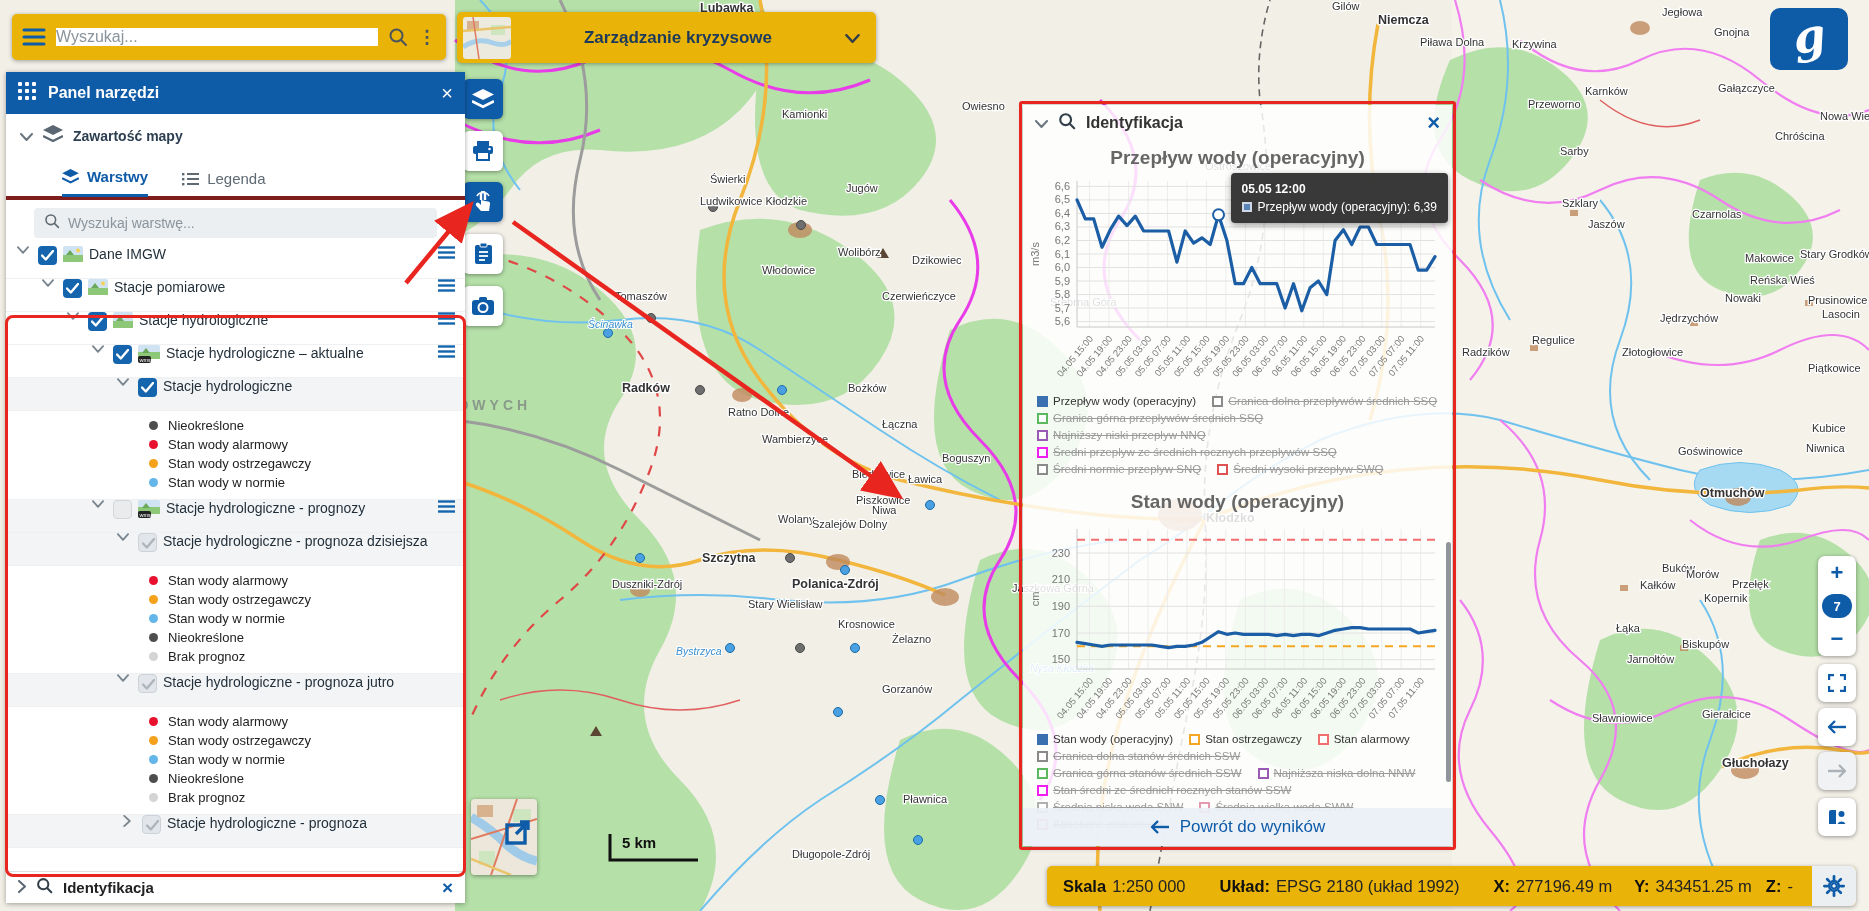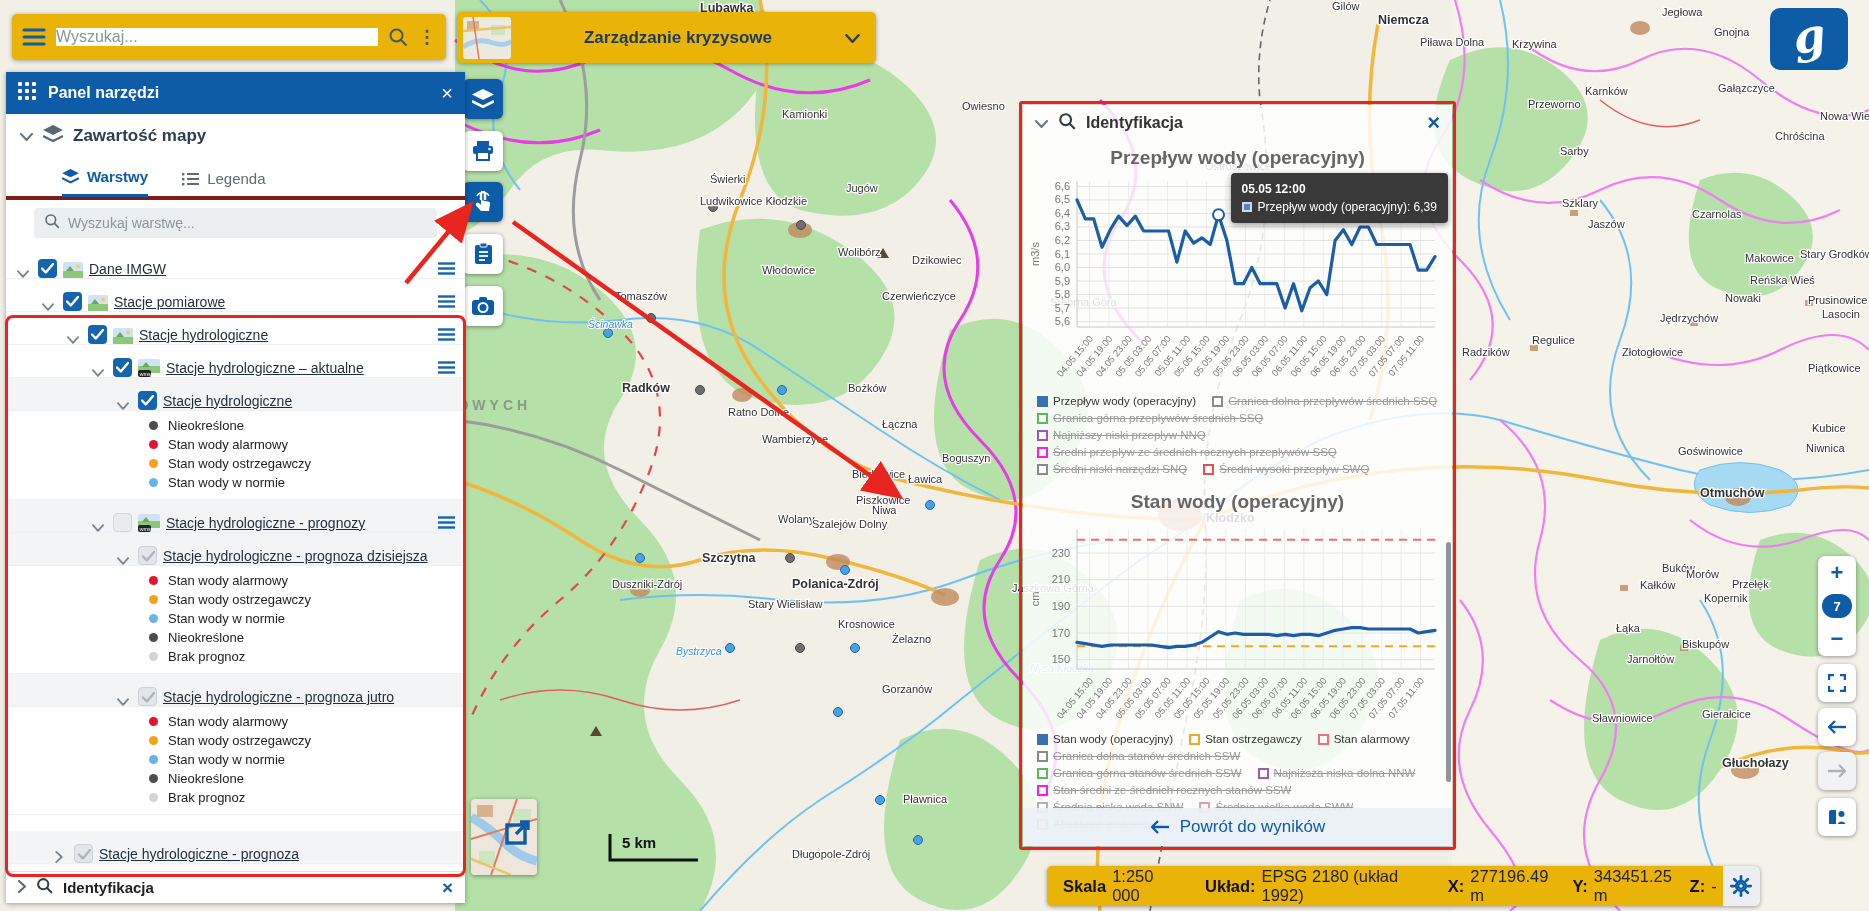--- a/index.html
+++ b/index.html
@@ -23,32 +23,32 @@
   #search-bar input { flex:1; border:none; outline:none; font-size:16px; color:#333; font-family:inherit; }
   #search-bar input::placeholder { color:#8a949c; }
   .icon-btn { display:flex; align-items:center; justify-content:center; cursor:pointer; }
 
   
   #tools-panel { left:6px; top:72px; width:459px; height:831px; background:#fff; box-shadow:0 1px 5px rgba(0,0,0,.35); z-index:25; display:flex; flex-direction:column; }
   #tp-header { height:42px; background:#0e5ba8; color:#fff; display:flex; align-items:center; padding:0 12px; gap:12px; }
   #tp-header .t { font-size:16px; font-weight:bold; flex:1; }
   #tp-close { font-size:20px; color:#fff; cursor:pointer; }
   #zawartosc-row { height:44px; display:flex; align-items:center; gap:10px; padding:0 14px; }
-  #zawartosc-row .t { font-size:17px; font-weight:bold; color:#2d3e50;text-align:center; }
+  #zawartosc-row .t { font-size:14px; font-weight:bold; color:#2d3e50;text-align:center; }
   #tabs-row { height:42px; display:flex; align-items:flex-end; gap:34px; padding:0 0 0 56px; border-bottom:4px solid #7f1d1d; }
   .tab { display:flex; align-items:center; gap:8px; padding-bottom:9px; font-size:15px; cursor:pointer; }
   .tab.active { color:#0e5ba8; font-weight:bold; border-bottom:3px solid #0e5ba8; margin-bottom:-1px; }
   .tab.inactive { color:#5f6a72; }
   #layer-search-row { padding:8px 28px; }
   .search-input { background:#eceff1; border-radius:4px; height:30px; display:flex; align-items:center; padding:0 10px; gap:8px; }
   .search-input input { flex:1; border:none; outline:none; background:transparent; font-size:14px; color:#333; font-family:inherit; }
   .search-input input::placeholder { color:#8a949c; }
 
   #layer-tree { flex:1; overflow:hidden; }
-  .trow { display:flex; align-items:flex-end; gap:6px; min-height:33px; padding-right:10px; border-bottom:1px solid #eef0f1; font-size:14px; color:#1f2d38;text-decoration:underline; }
+  .trow { display:flex; align-items:flex-start; gap:6px; min-height:33px; padding-right:10px; border-bottom:1px solid #eef0f1; font-size:14px; color:#1f2d38; }
   .trow.shaded { background:#f3f4f6; }
   .trow .lbl { flex:1; line-height:1.25; }
   .cb { width:19px; height:19px; border-radius:4px; flex:0 0 auto; position:relative; }
   .cb.checked { background:#1465ad; }
   .cb.checked svg { position:absolute; left:3px; top:4px; }
   .cb.unchecked { background:#e9ebed; border:1px solid #d3d7da; }
   .cb.disabled { background:#e2e6ea; border:1px solid #ccd2d7; }
   .cb.disabled svg { position:absolute; left:3px; top:4px; opacity:.45; }
   .chev { width:18px; flex:0 0 auto; display:flex; justify-content:center; cursor:pointer; }
   .lmenu { flex:0 0 auto; cursor:pointer; }
@@ -98,21 +98,21 @@
   .zbtn { color:#0e5ba8; font-size:22px; font-weight:bold; line-height:1; cursor:pointer; }
   #zoom-badge { width:30px; height:24px; border-radius:12px; background:#0e5ba8; color:#fff; font-size:13px; font-weight:bold; display:flex; align-items:center; justify-content:center; }
   .rbtn { left:1818px; width:38px; height:38px; border-radius:7px; background:#fff; box-shadow:0 1px 4px rgba(0,0,0,.4); display:flex; align-items:center; justify-content:center; cursor:pointer; z-index:20; }
   .rbtn.disabled { background:#f1f2f3; }
 
   
   #logo { left:1770px; top:8px; width:78px; height:62px; background:#0e5ba8; border-radius:10px; display:flex; align-items:center; justify-content:center; z-index:20; cursor:pointer; }
   #logo .g { color:#fff; font-family:"DejaVu Serif", serif; font-size:46px; font-weight:bold; font-style:italic; transform:rotate(-8deg); margin-top:-6px; }
 
   
-  #status-bar { left:1047px; top:866px; width:713px; height:40px; display:flex; align-items:center; gap:6px; padding:0 0 0 16px; z-index:30; font-size:16.5px; color:#222; }
+  #status-bar { left:1047px; top:866px; width:809px; height:40px; display:flex; align-items:center; gap:6px; padding:0 0 0 16px; z-index:30; font-size:16.5px; color:#222; }
   #status-bar b { font-weight:bold; color:#111; }
   .sb-gap { width:22px; }
   #gear-cell { margin-left:auto; width:44px; height:40px; background:#eceff2; border-radius:0 5px 5px 0; display:flex; align-items:center; justify-content:center; cursor:pointer; }
 
   
   #scale-bar { left:608px; top:832px; z-index:15; }
   #scale-bar .tx { position:absolute; left:14px; top:2px; font-size:15px; color:#111; font-weight:bold; }
   #inset-map { left:471px; top:799px; width:66px; height:76px; border-radius:4px; overflow:hidden; box-shadow:0 1px 4px rgba(0,0,0,.4); z-index:15; cursor:pointer; }
   #inset-expand { position:absolute; right:6px; top:20px; }
 </style>
@@ -630,21 +630,21 @@
           </div>
           <div class="leg-row">
             <span class="dot" style="background:#4d4d4d"></span>
             <span>Nieokreślone</span>
           </div>
           <div class="leg-row">
             <span class="dot" style="background:#d4d4d4"></span>
             <span>Brak prognoz</span>
           </div>
         </div>
-        <div class="trow shaded" style="padding-left: 44px; margin-top: 16px;">
+        <div class="trow shaded" style="padding-left: 112px;">
           <span class="chev">
             <svg width="8" height="12" viewBox="0 0 8 13">
               <polyline points="1,1 7,6.5 1,12" fill="none" stroke="#7a868f" stroke-width="2" stroke-linecap="round" stroke-linejoin="round"></polyline>
             </svg>
           </span>
           <span class="cb disabled">
             <svg width="13" height="11" viewBox="0 0 13 11">
               <polyline points="1,5.5 4.8,9.5 12,1" fill="none" stroke="#6e7a84" stroke-width="2.4" stroke-linecap="round" stroke-linejoin="round"></polyline>
             </svg>
           </span>
@@ -830,21 +830,21 @@
         <span class="leg-item off">
           <span class="leg-box" style="border-color:#9b59b6;"></span>
           <span class="tx">Najniższy niski przepływ NNQ</span>
         </span>
         <span class="leg-item off">
           <span class="leg-box" style="border-color:#f01ef0;"></span>
           <span class="tx">Średni przepływ ze średnich rocznych przepływów SSQ</span>
         </span>
         <span class="leg-item off">
           <span class="leg-box" style="border-color:#8a8a8a;"></span>
-          <span class="tx">Średni niski narzędzi SNQ</span>
+          <span class="tx">Średni normie przepływ SNQ</span>
         </span>
         <span class="leg-item off">
           <span class="leg-box" style="border-color:#e05252;"></span>
           <span class="tx">Średni wysoki przepływ SWQ</span>
         </span>
       </div>
 
     <div class="chart-title" id="chart2-title" style="margin-top:14px">Stan wody (operacyjny)</div>
     <div class="chart-wrap" id="chart2-wrap"><svg width="420" height="212" viewBox="0 0 420 212">
           <line x1="62.53" y1="14" x2="62.53" y2="154" stroke="#ececec" stroke-width="1"></line>

